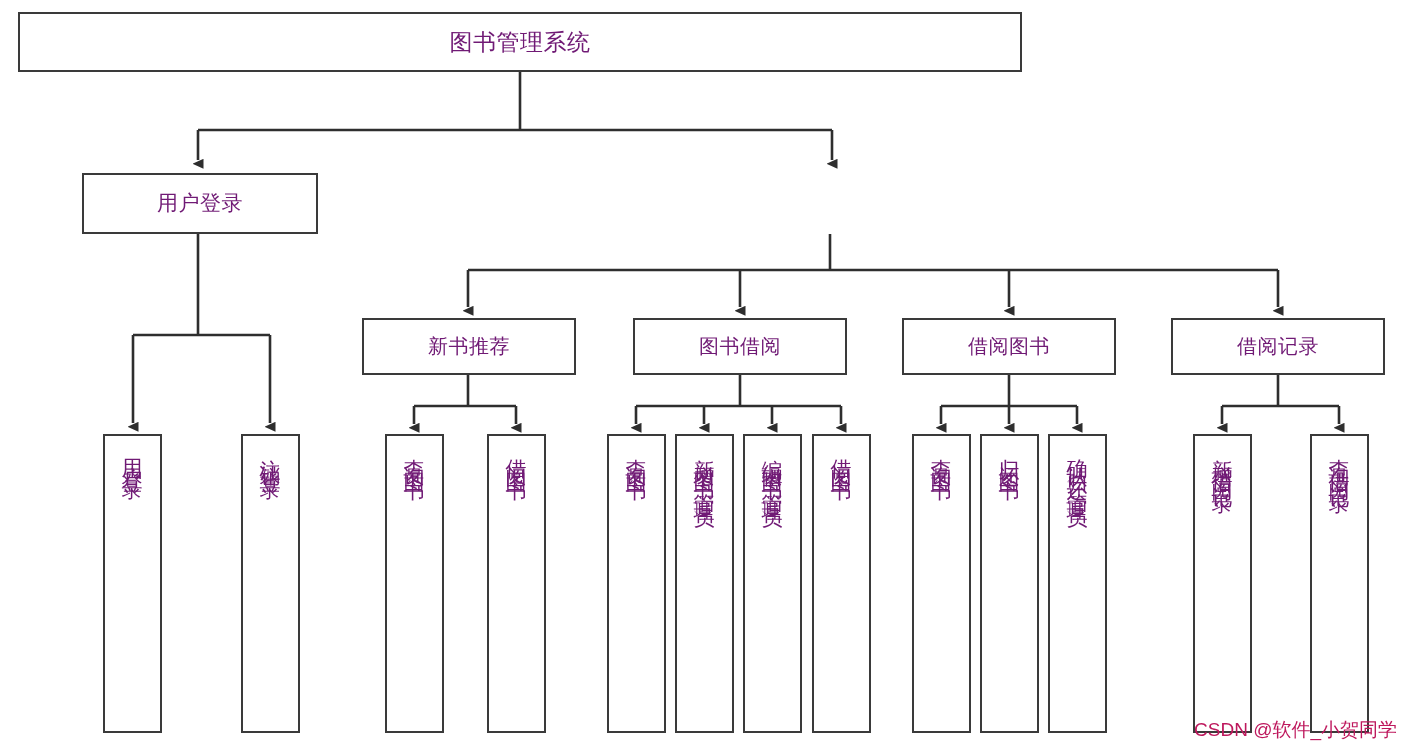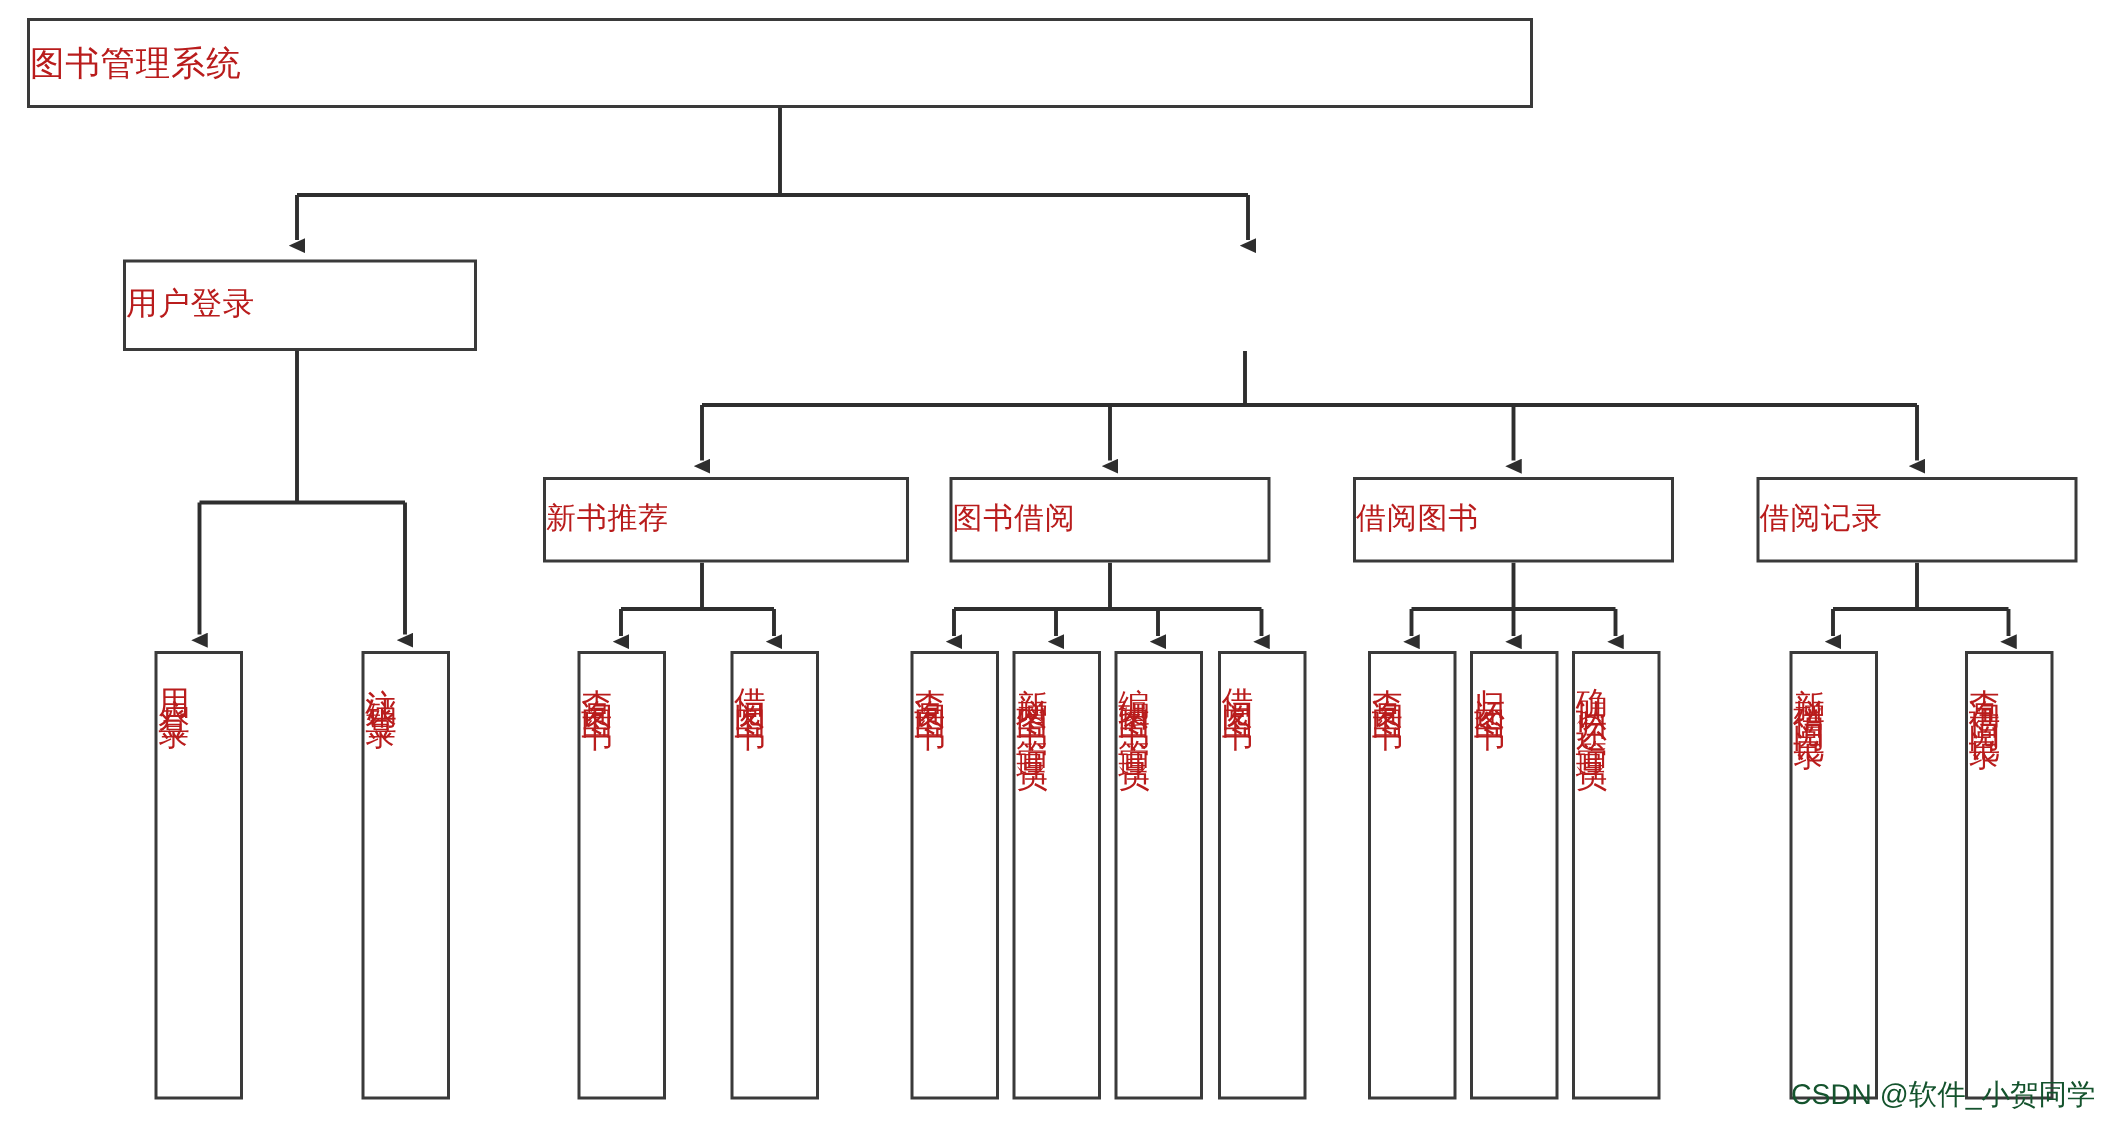--- a/index.html
+++ b/index.html
@@ -12,22 +12,22 @@
   #canvas{position:relative;width:1405px;height:747px;}
   #wires{position:absolute;left:0;top:0;width:1405px;height:747px;}
 
   .node{
     position:absolute;
     box-sizing:border-box;
     background:#ffffff;
     border:2px solid #3a3a3a;
     display:flex;
     align-items:center;
-    justify-content:flex-start;
-    color:#b91c1c;
+    justify-content:center;
+    color:#701a75;
     z-index:2;
   }
   .node .lbl{
     display:block;
     text-align:center;
     line-height:1.16;
     letter-spacing:0.5px;
   }
   .node.root .lbl{font-size:23px;}
   .node.lvl1 .lbl{font-size:21px;}
@@ -45,21 +45,21 @@
     line-height:1;
     letter-spacing:7px;
     white-space:nowrap;
   }
 
   #watermark{
     position:absolute;
     right:8px;
     bottom:4px;
     font-size:19px;
-    color:#14532d;
+    color:#be185d;
     white-space:nowrap;
     z-index:3;
     font-family:"Liberation Sans","DejaVu Sans",sans-serif;
   }
 </style>
 </head>
 <body>
 
 <div id="canvas">
 
@@ -115,21 +115,21 @@
 
   <div class="node root" style="left:18px;top:12px;width:1004px;height:60px;">
     <span class="lbl">图书管理系统</span>
   </div>
 
   <div class="node lvl1" style="left:82px;top:173px;width:236px;height:61px;">
     <span class="lbl">用户登录</span>
   </div>
 
 
-  <div class="node lvl2" style="left:362px;top:318px;width:244px;height:57px;">
+  <div class="node lvl2" style="left:362px;top:318px;width:214px;height:57px;">
     <span class="lbl">新书推荐</span>
   </div>
 
   <div class="node lvl2" style="left:633px;top:318px;width:214px;height:57px;">
     <span class="lbl">图书借阅</span>
   </div>
 
   <div class="node lvl2" style="left:902px;top:318px;width:214px;height:57px;">
     <span class="lbl">借阅图书</span>
   </div>

